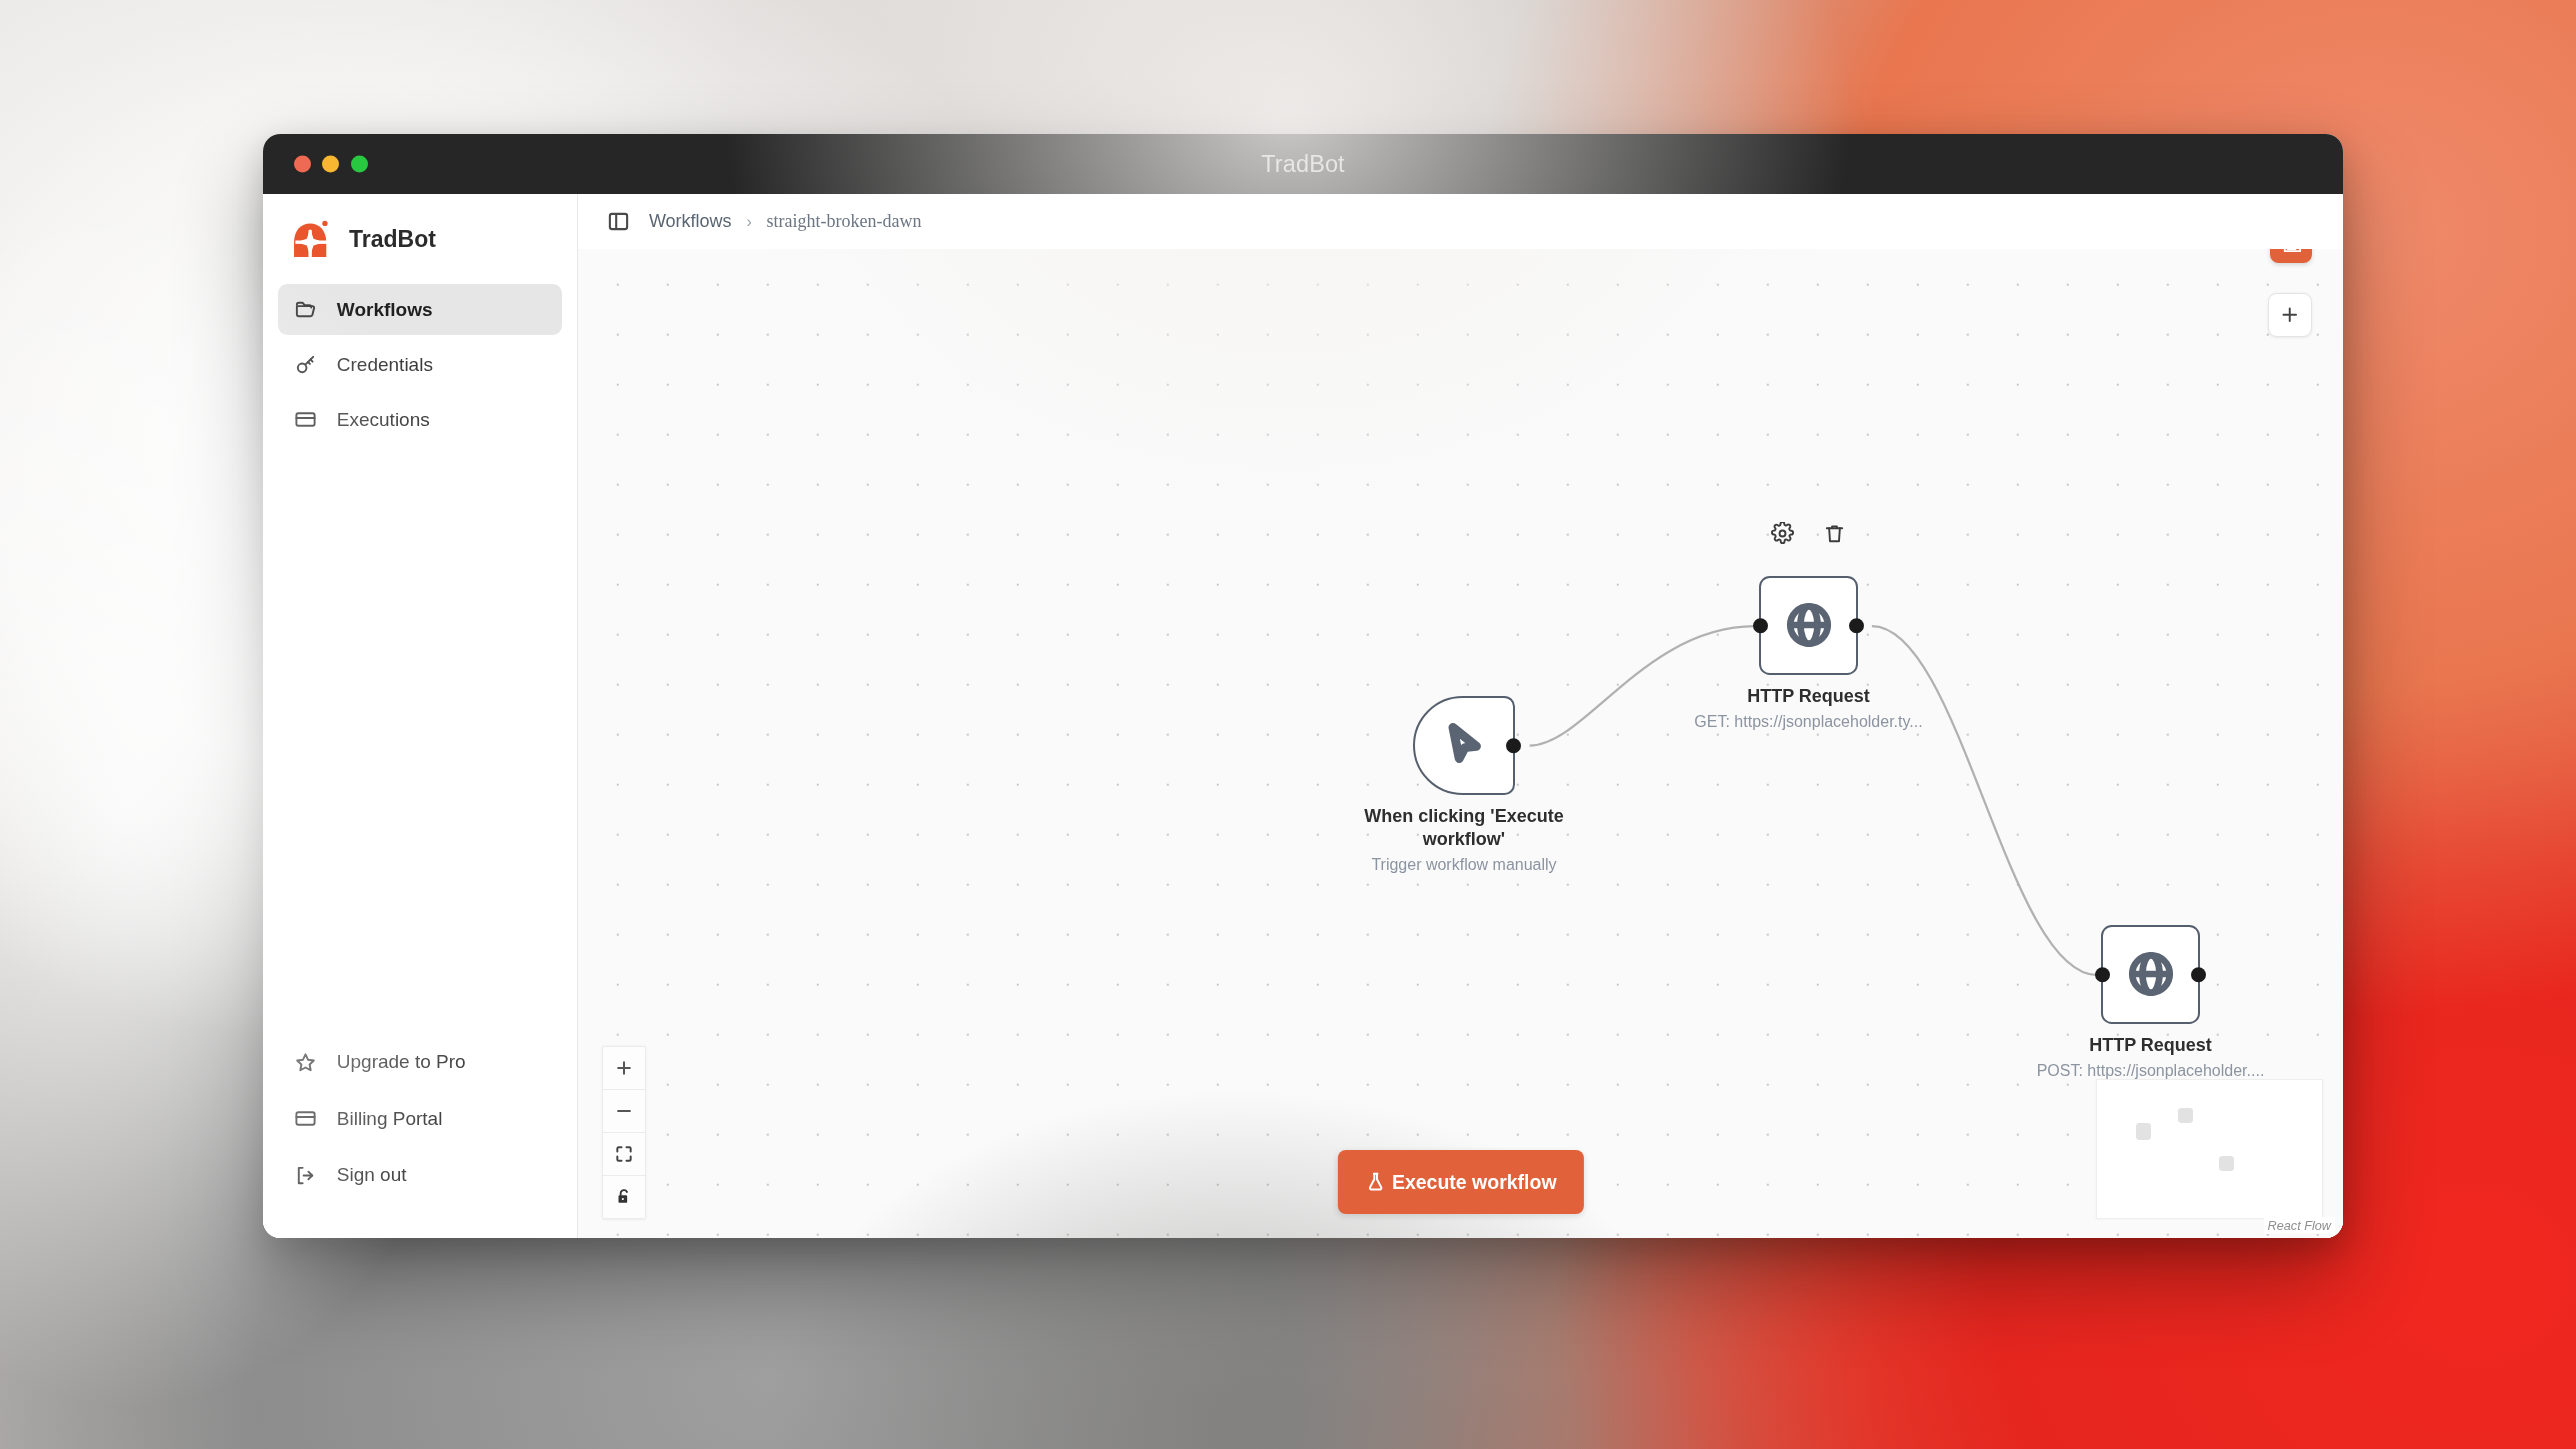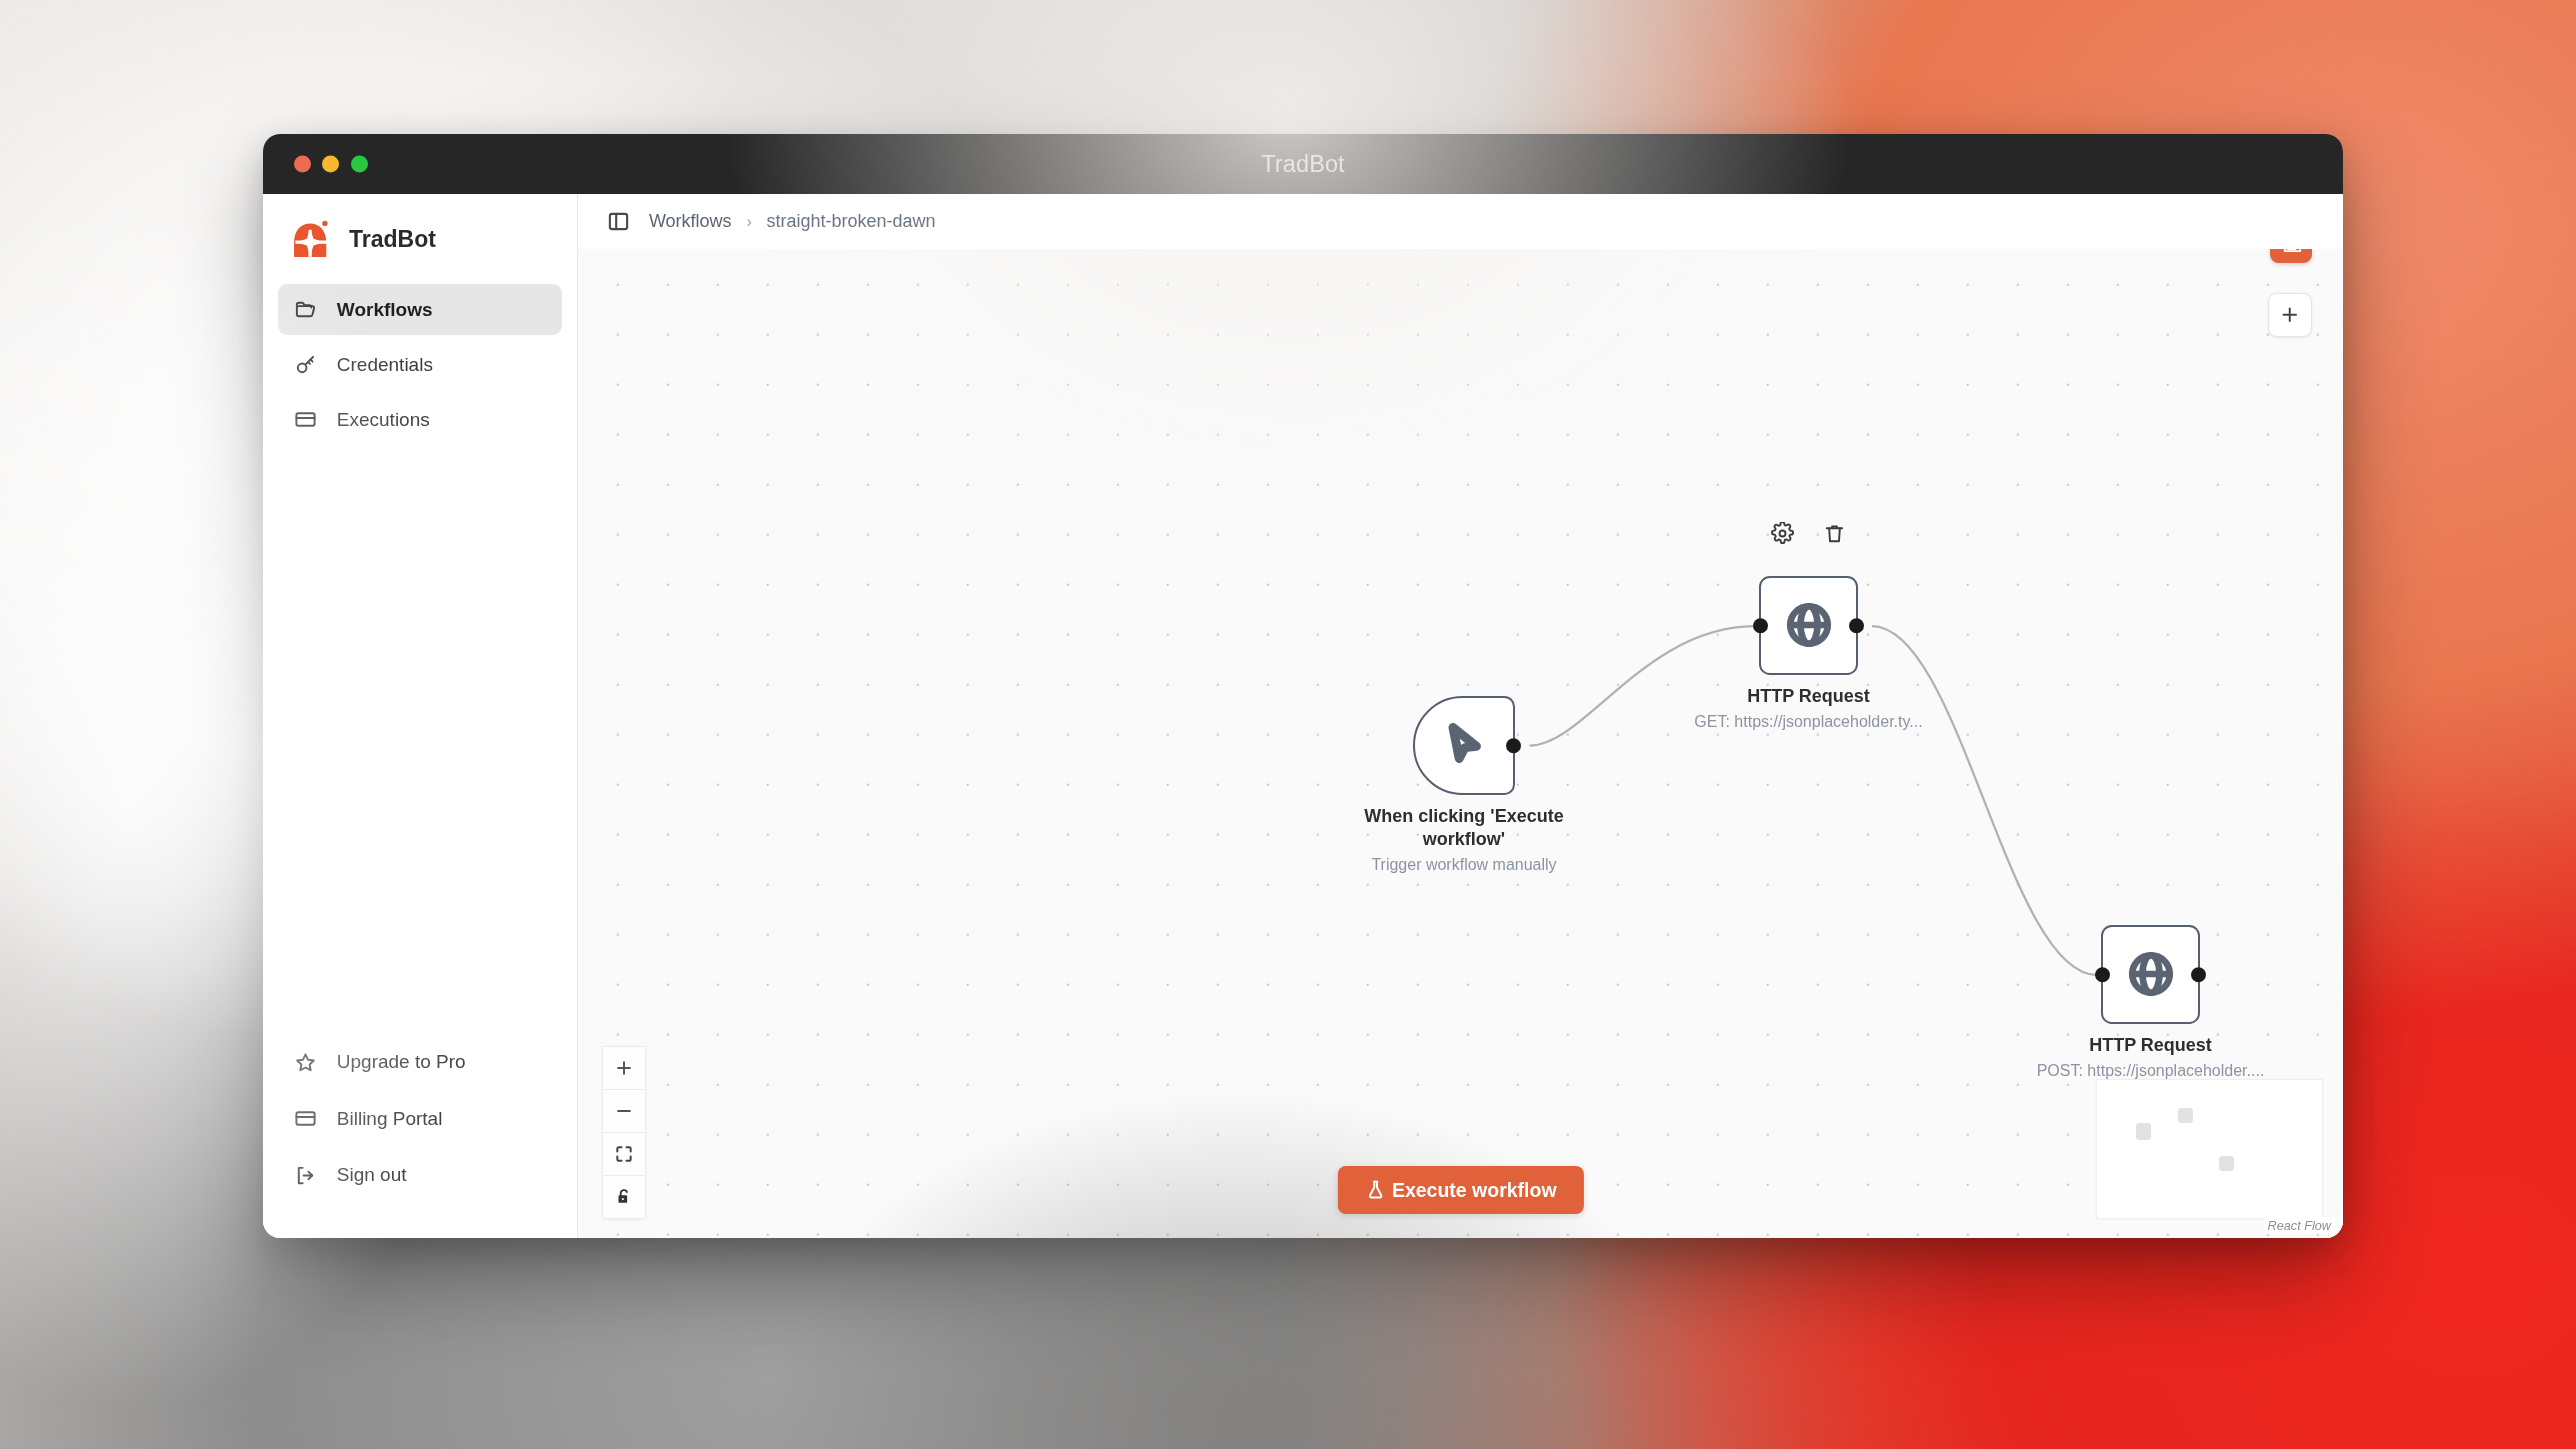--- a/index.html
+++ b/index.html
@@ -146,21 +146,21 @@
     padding-left: 28px;
     background: #ffffff;
     position: relative;
     z-index: 5;
   }
   #panel-toggle { width: 25.5px; height: 25.5px; display: flex; align-items: center; justify-content: center; cursor: pointer; }
   #panel-toggle svg { width: 23px; height: 23px; stroke: #4a4a4a; fill: none; stroke-width: 2.2; }
   #breadcrumb { display: flex; align-items: center; gap: 14.8px; margin-left: 17.4px; font-size: 18px; }
   #bc-root { color: #5a6572; cursor: pointer; }
   #bc-sep  { color: #9aa2ab; font-size: 16px; }
-  #bc-current { color: #6c7682; }
+  #bc-current { color: #6c7682; font-family: Liberation Serif, serif; }
 
   #canvas-wrap {
     position: relative;
     flex: 1 1 auto;
     background-color: #fafafa;
     background-image: radial-gradient(circle, #c7c7c7 1.1px, transparent 1.1px);
     background-size: 50px 50px;
     background-position: 14.8px 10.7px;
     overflow: hidden;
   }
@@ -296,21 +296,21 @@
     white-space: nowrap;
     font-style: italic;
   }
 
   
   #execute-button {
     position: absolute;
     left: 50%;
     transform: translateX(-50%);
     bottom: 24px;
-    height: 48px;
+    height: 64px;
     padding: 0 27px;
     background: #e0613a;
     border-radius: 8px;
     display: flex;
     align-items: center;
     gap: 6px;
     cursor: pointer;
     box-shadow: 0 2px 6.7px rgba(0,0,0,0.12);
     z-index: 10;
   }

